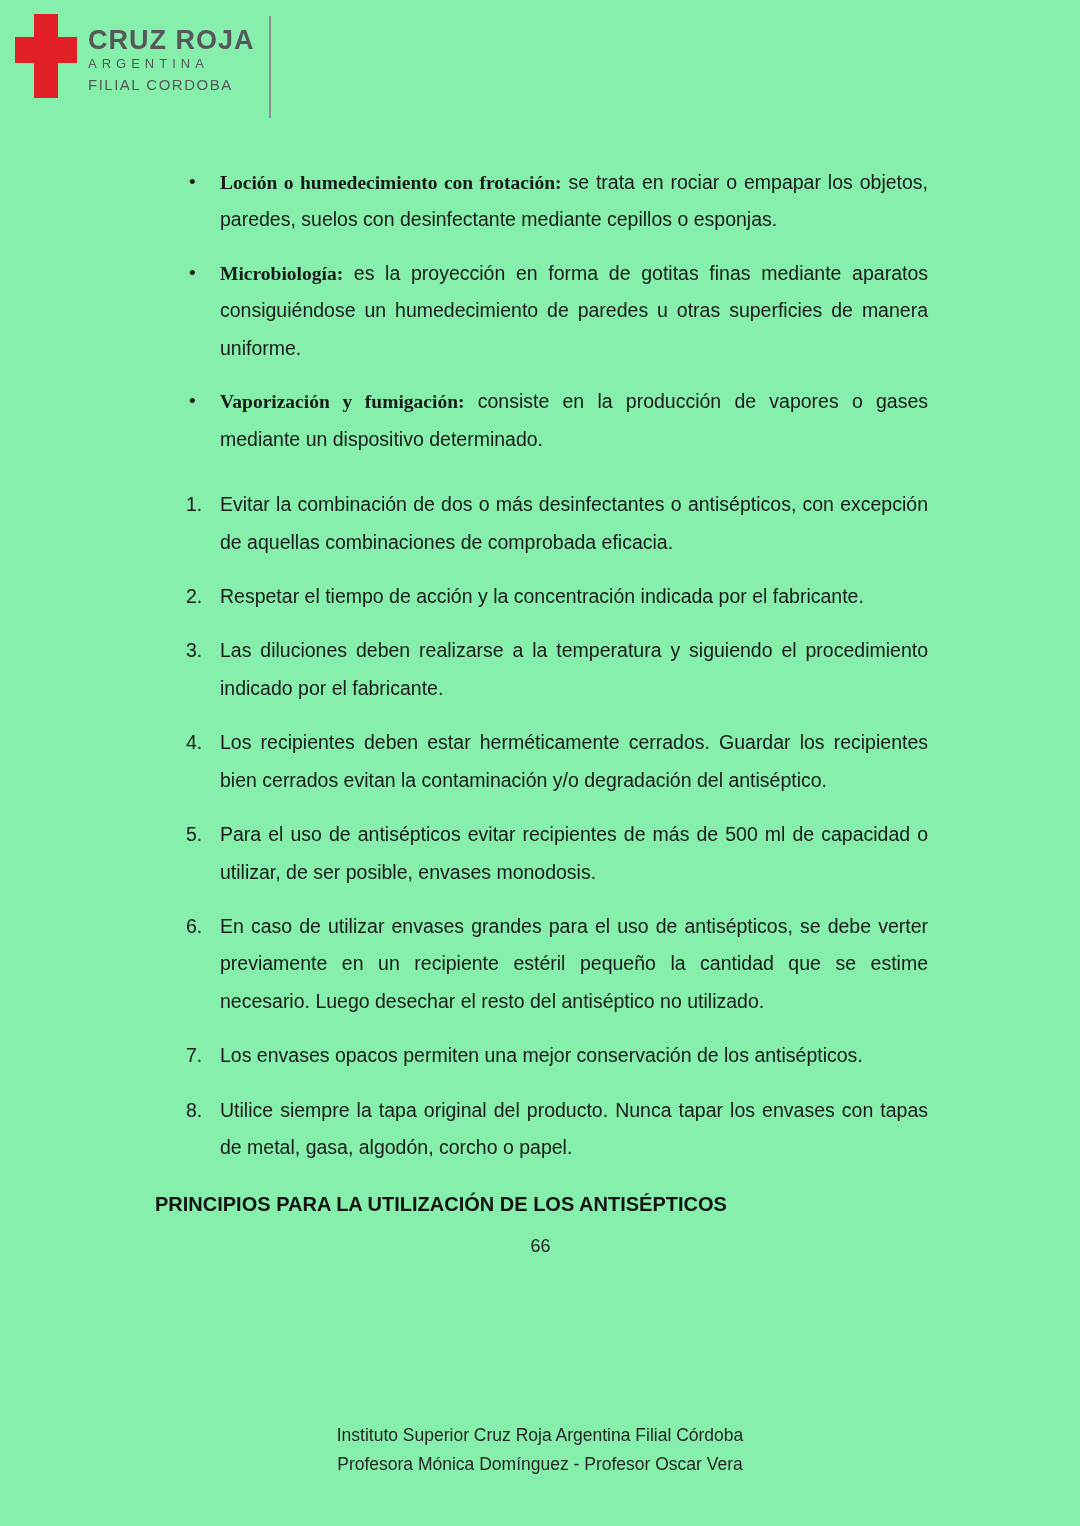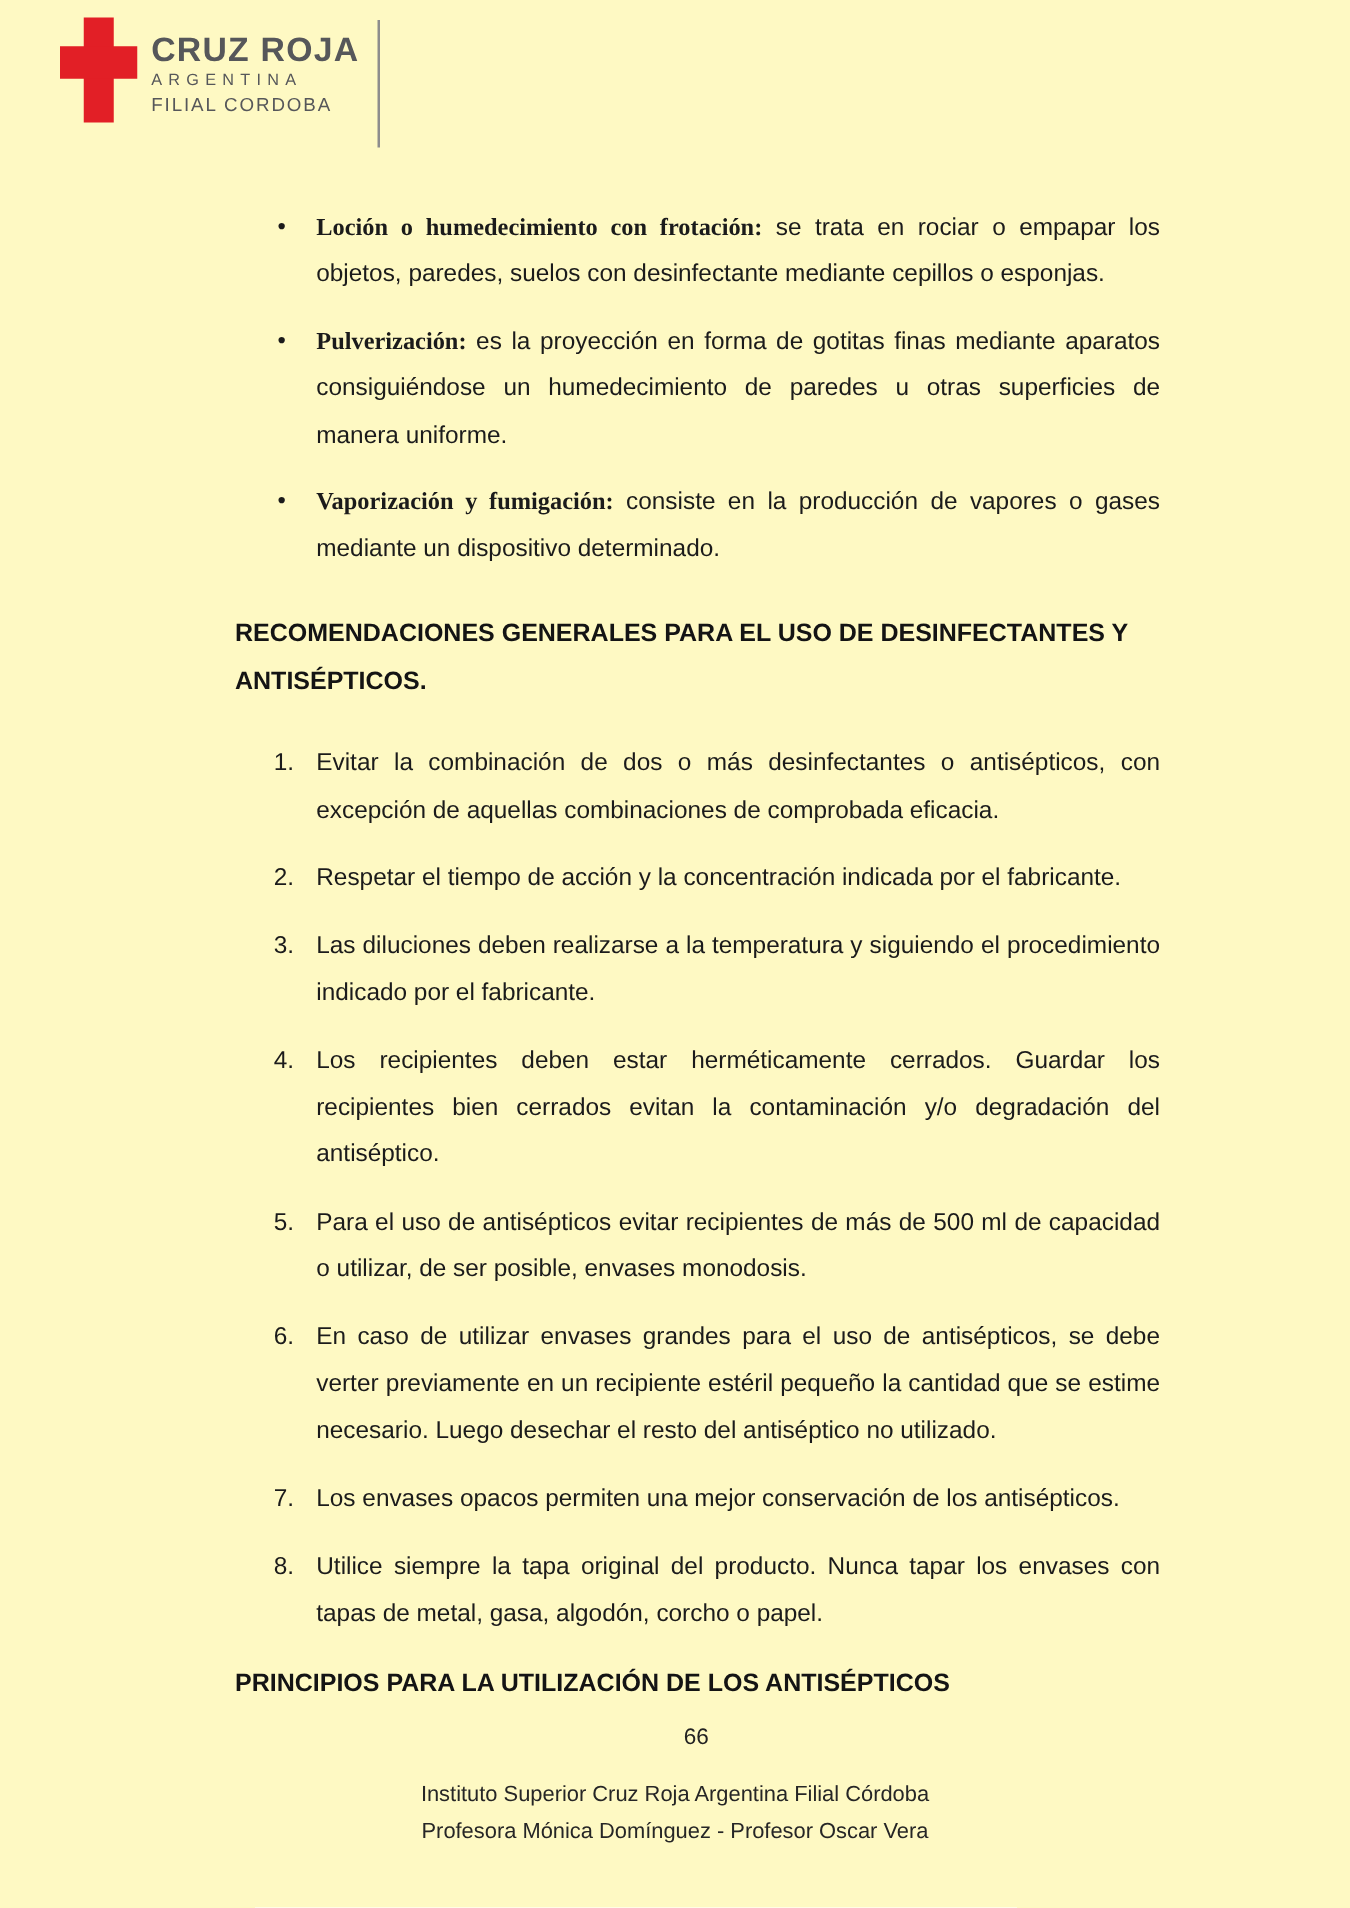--- a/index.html
+++ b/index.html
@@ -1,26 +1,25 @@
 <!DOCTYPE html>
 <html><head>
 <meta charset="utf-8">
 <style>
   * { margin: 0; padding: 0; box-sizing: border-box; }
   html, body { background: #ffffff; }
   .page {
     position: relative;
     width: 1080px;
     height: 1526px;
-    background: #fef9c3;
+    background: #86efac;
     font-family: "Liberation Sans", sans-serif;
     color: #1b1b1b;
     overflow: hidden;
     margin: 0 auto;
-    padding-left: 33px;
   }
 
   
   .header {
     position: relative;
     height: 128px;
     padding: 10px 0 0 15px;
     display: flex;
     align-items: flex-start;
   }
@@ -126,34 +125,33 @@
       <div class="bullet-item">
         <div class="bullet-marker">•</div>
         <div class="bullet-body">
           <span class="bullet-lead">Loción o humedecimiento con frotación:</span><span> se trata en rociar o empapar los objetos, paredes, suelos con desinfectante mediante cepillos o esponjas.</span>
         </div>
       </div>
 
       <div class="bullet-item">
         <div class="bullet-marker">•</div>
         <div class="bullet-body">
-          <span class="bullet-lead">Pulverización:</span><span> es la proyección en forma de gotitas finas mediante aparatos consiguiéndose un humedecimiento de paredes u otras superficies de manera uniforme.</span>
+          <span class="bullet-lead">Microbiología:</span><span> es la proyección en forma de gotitas finas mediante aparatos consiguiéndose un humedecimiento de paredes u otras superficies de manera uniforme.</span>
         </div>
       </div>
 
       <div class="bullet-item">
         <div class="bullet-marker">•</div>
         <div class="bullet-body">
           <span class="bullet-lead">Vaporización y fumigación:</span><span> consiste en la producción de vapores o gases mediante un dispositivo determinado.</span>
         </div>
       </div>
 
     </div>
 
-    <div class="section-heading">RECOMENDACIONES GENERALES PARA EL USO DE DESINFECTANTES Y ANTISÉPTICOS.</div>
 
     <div class="numbered-list">
 
       <div class="numbered-item">
         <div class="item-number">1.</div>
         <div class="item-text">Evitar la combinación de dos o más desinfectantes o antisépticos, con excepción de aquellas combinaciones de comprobada eficacia.</div>
       </div>
 
       <div class="numbered-item">
         <div class="item-number">2.</div>

